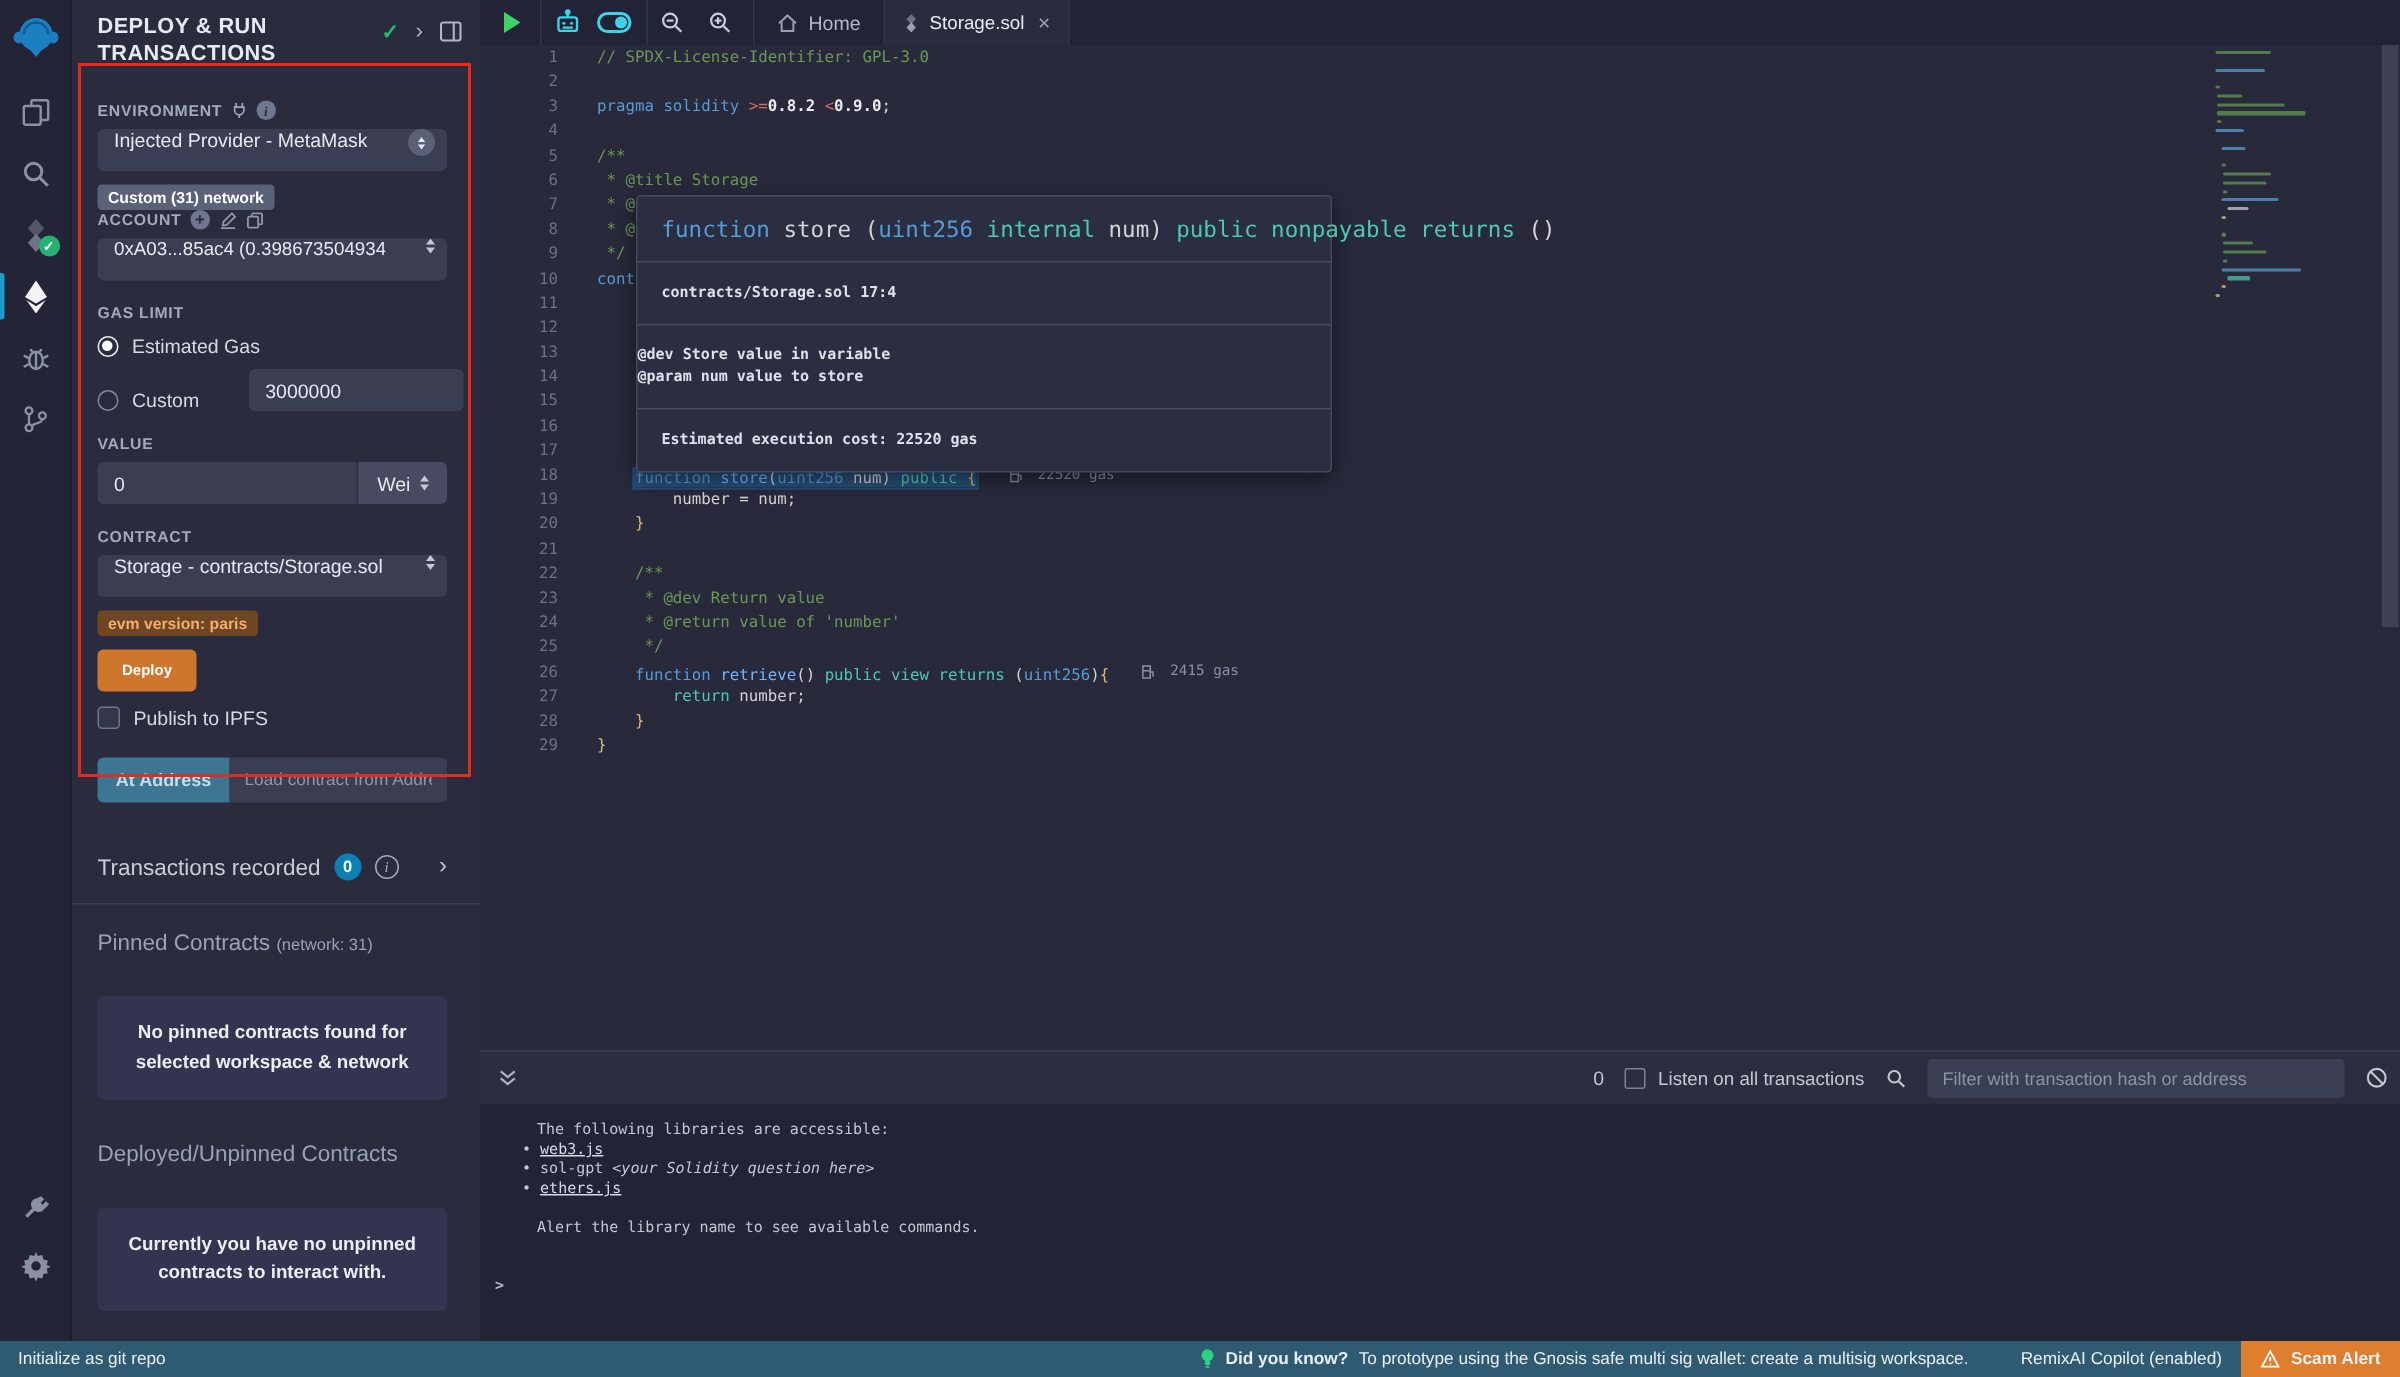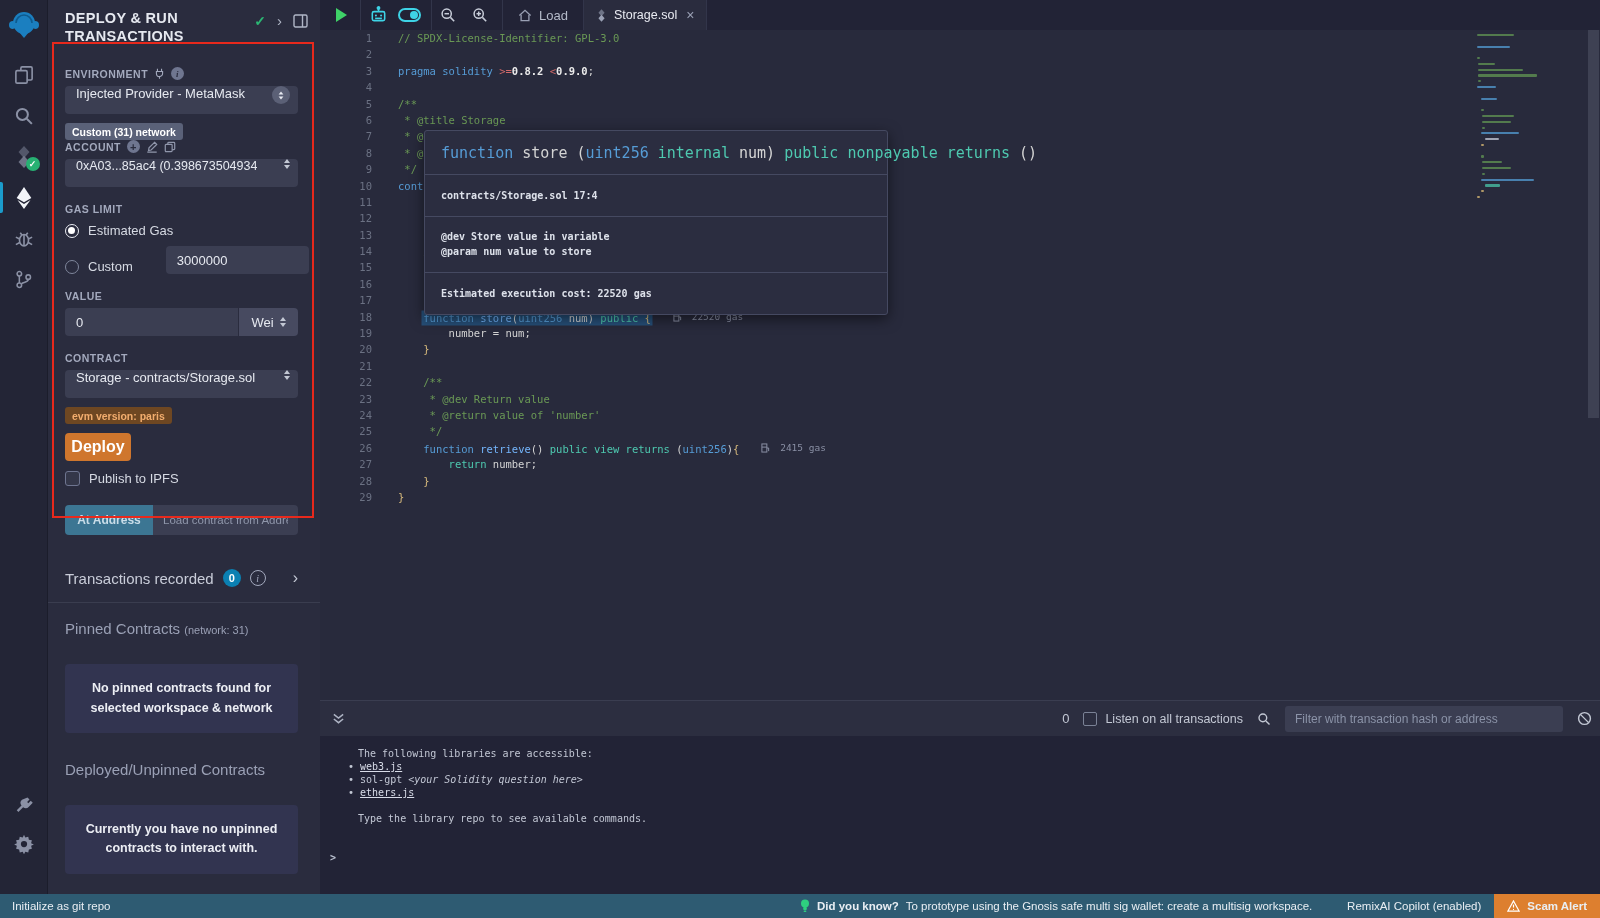--- a/index.html
+++ b/index.html
@@ -56,21 +56,21 @@
                color:#e6e9f0; font-size:13px; padding:0 11px; font-family:"Liberation Sans",sans-serif; }
   .value-row { display:flex; margin-top:6px; }
   .value-input { flex:1; height:28px; background:#3b3e52; border:none; border-radius:4px 0 0 4px;
                  color:#e6e9f0; font-size:13px; padding:0 11px; font-family:"Liberation Sans",sans-serif; min-width:0; }
   .unit-box { width:60px; height:28px; background:#474a60; border-radius:0 4px 4px 0; display:flex;
               align-items:center; justify-content:center; gap:4px; font-size:13px; color:#e6e9f0;
               border-left:1px solid #2a2c3e; cursor:pointer; }
   .evm-badge { display:inline-block; margin-top:9px; background:#6e4722; color:#f2ad6e; font-size:10.5px;
                font-weight:bold; padding:2.5px 7px; border-radius:3px; }
   .deploy-btn { display:block; margin-top:9px; width:66px; height:28px; background:#cf762d; color:#fff;
-                font-weight:bold; font-size:16px; border:none; border-radius:4px; cursor:pointer; font-family:"Liberation Sans",sans-serif; }
+                font-weight:bold; font-size:10px; border:none; border-radius:4px; cursor:pointer; font-family:"Liberation Sans",sans-serif; }
   .cb-row { display:flex; align-items:center; gap:9px; margin-top:10px; font-size:13px; color:#d6dae3; }
   .checkbox { width:15px; height:15px; border:1.5px solid #6e7590; border-radius:3px; background:#343749; flex-shrink:0; }
   .ataddr-row { display:flex; margin-top:19px; height:30px; }
   .ataddr-btn { width:88px; background:#3c7693; color:#c9dde8; font-size:12px; font-weight:bold; border:none;
                 border-radius:4px 0 0 4px; cursor:pointer; font-family:"Liberation Sans",sans-serif; }
   .ataddr-input { flex:1; background:#3b3e52; border:none; border-radius:0 4px 4px 0; padding:0 10px;
                   font-size:11.5px; color:#e6e9f0; font-family:"Liberation Sans",sans-serif; min-width:0; }
   .ataddr-input::placeholder { color:#8f96aa; }
   .gas-input::placeholder, .value-input::placeholder { color:#8f96aa; }
 
@@ -116,21 +116,21 @@
   .minimap { position:absolute; left:1157px; top:4px; width:64px; }
   .mm-line { height:2.2px; margin-bottom:3.6px; border-radius:1px; opacity:.85; }
   .vscroll { position:absolute; left:1268px; top:0; width:11px; height:388px; background:#4a4e5f; opacity:.65; }
 
   
   .tooltip { position:absolute; left:104px; top:100px; width:464px; background:#2b2d40;
              border:1px solid #454961; border-radius:3px; box-shadow:0 4px 14px rgba(0,0,0,.5);
              z-index:5; font-family:"DejaVu Sans Mono",monospace; }
   .tt-sig { padding:13px 16px 12px; font-size:15px; white-space:pre; }
   .tt-row { border-top:1px solid #454961; padding:15px 16px; font-size:10px; font-weight:bold; color:#dde1ea; white-space:pre; }
-  .tt-doc { line-height:14.5px; padding:13px 16px; }
+  .tt-doc { line-height:14.5px; padding:13px 0; }
 
   
   .term-toolbar { height:36px; background:#2c2e40; border-top:1px solid #3a3d50; display:flex; align-items:center;
                   flex-shrink:0; padding-left:12px; }
   .tt-right { margin-left:auto; display:flex; align-items:center; gap:14px; padding-right:8px; }
   .tt-count { font-size:13px; color:#c3c8d4; }
   .listen { display:flex; align-items:center; gap:8px; font-size:12.5px; color:#c3c8d4; }
   .t-checkbox { width:14px; height:14px; border:1.5px solid #7b8296; border-radius:2px; background:transparent; }
   .filter-input { width:278px; height:26px; background:#3b3e52; border:none; border-radius:3px; padding:0 10px;
                   font-size:12px; color:#e6e9f0; font-family:"Liberation Sans",sans-serif; }
@@ -379,21 +379,21 @@
               <line x1="10.4" y1="10.4" x2="14.2" y2="14.2"></line>
               <line x1="4.5" y1="6.7" x2="9" y2="6.7"></line>
               <line x1="6.7" y1="4.5" x2="6.7" y2="9"></line>
             </svg>
         </span>
         <div class="tab home" style="margin-left:6px;">
           <svg width="14" height="13" viewBox="0 0 16 15" fill="none" stroke="#9aa0b4" stroke-width="1.5">
               <path d="M1.5 7.5 L8 1.5 L14.5 7.5"></path>
               <path d="M3.5 6.5 V13.5 H12.5 V6.5"></path>
             </svg>
-          <span>Load</span>
+          <span>Home</span>
         </div>
         <div class="tab active">
           <svg width="11" height="13" viewBox="0 0 16 18" fill="#9aa1b5">
               <path d="M8 0 L12.5 5 L8 10 L3.5 5 Z" opacity=".6"></path>
               <path d="M8 8 L12.5 13 L8 18 L3.5 13 Z"></path>
             </svg>
           <span>Storage.sol</span>
           <span class="tab-close">×</span>
         </div>
       </div>
@@ -502,21 +502,21 @@
             </svg>
         </div>
       </div>
 
       <div class="terminal" id="terminal">
           <div class="tline"><span class="">The following libraries are accessible:</span></div>
           <div class="tline bullet">• <span class="tlink">web3.js</span></div>
           <div class="tline bullet">• <span class="">sol-gpt </span><span class="titalic">&lt;your Solidity question here&gt;</span></div>
           <div class="tline bullet">• <span class="tlink">ethers.js</span></div>
           <div class="tline"></div>
-          <div class="tline"><span class="">Type the library repo to see available commands.</span></div>
+          <div class="tline"><span class="">Alert the library name to see available commands.</span></div>
           <div class="tline"></div>
           <div class="tline"></div>
           <div class="tline prompt"><span class="">&gt;</span></div>
         </div>
     </main>
   </div>
 
   <footer class="statusbar">
     <span class="sb-left">Initialize as git repo</span>
     <span class="sb-center">

